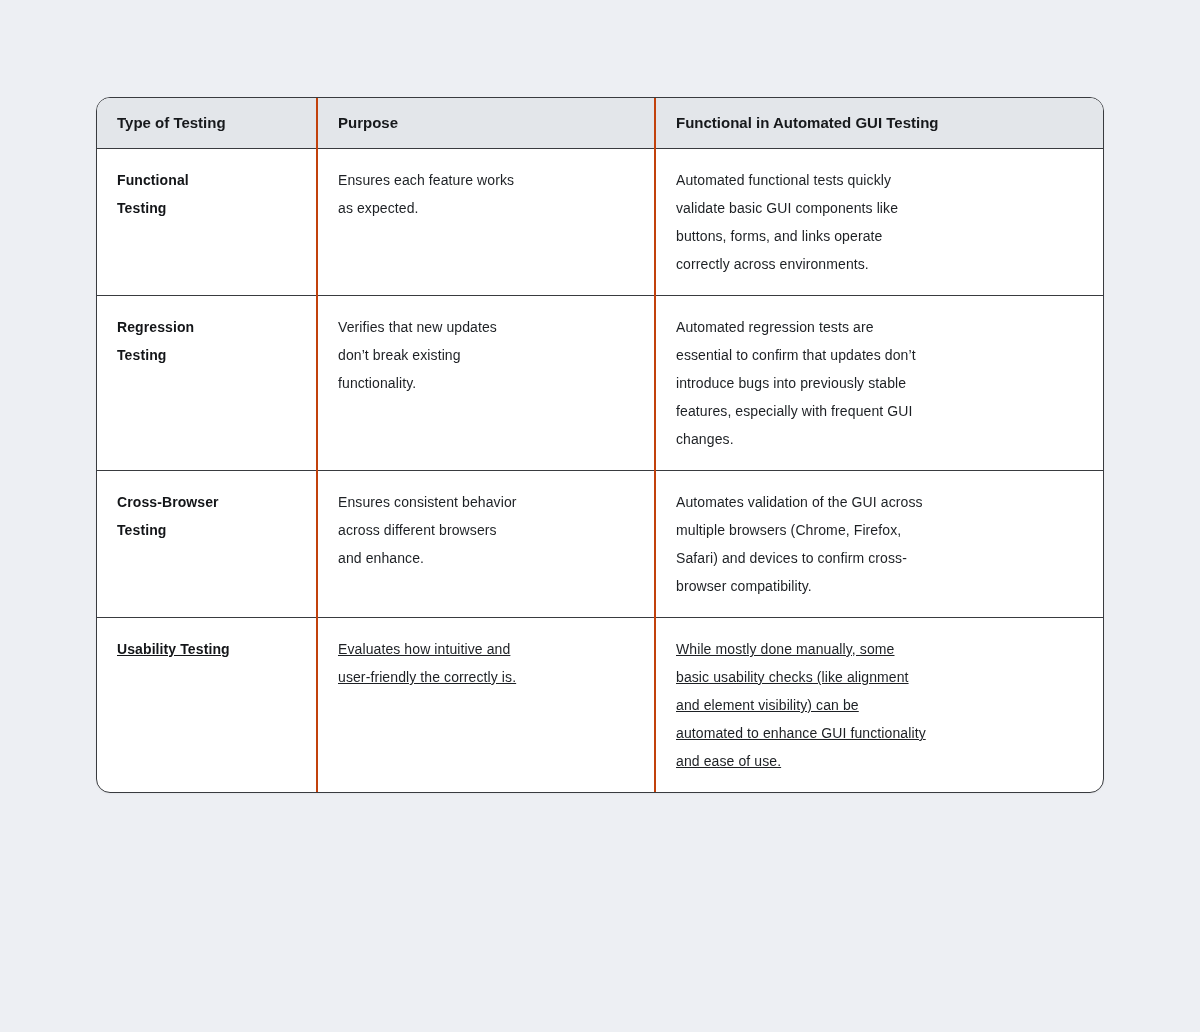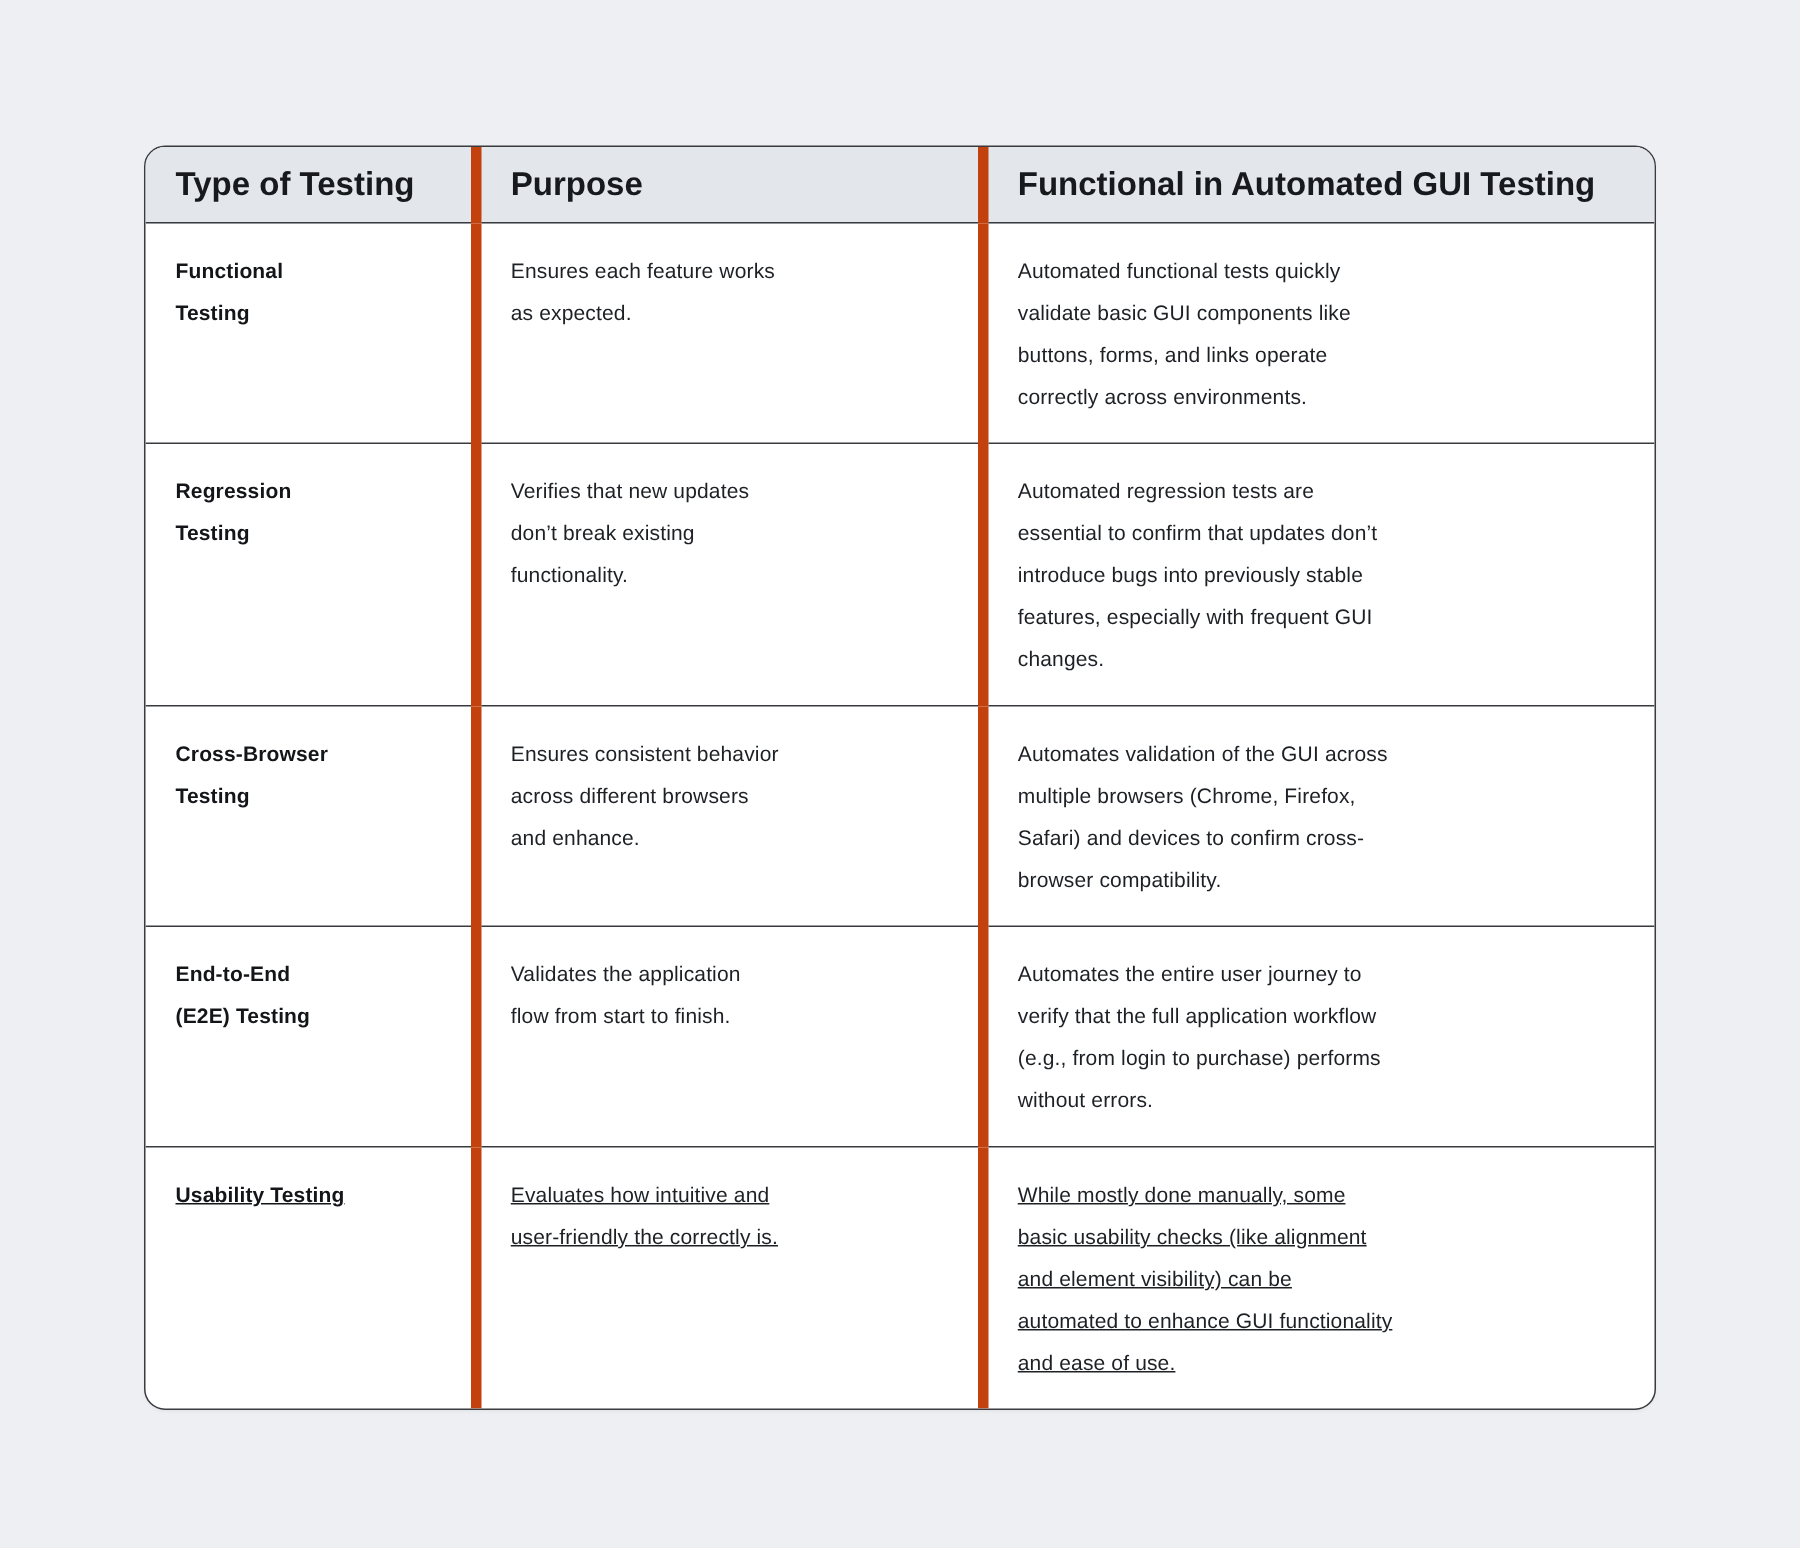--- a/index.html
+++ b/index.html
@@ -25,38 +25,38 @@
     width: 100%;
     border-collapse: collapse;
     table-layout: fixed;
   }
   col.c1 { width: 220px; }
   col.c2 { width: 338px; }
   col.c3 { width: auto; }
   th {
     background: #e3e6ea;
     text-align: left;
-    font-size: 22px;
+    font-size: 15px;
     line-height: 24px;
     font-weight: 700;
     color: #17191c;
     padding: 13px 20px;
     border-bottom: 1px solid #393b3f;
   }
   td {
     vertical-align: top;
     font-size: 14px;
     line-height: 28px;
     color: #1d2024;
     padding: 17px 20px 17px 20px;
     border-bottom: 1px solid #393b3f;
     white-space: pre-line;
     letter-spacing: 0.1px;
   }
-  th + th, td + td { border-left: 7px solid #c2410c; margin-left: 10px; }
+  th + th, td + td { border-left: 2px solid #c2410c; margin-left: 10px; }
   tbody tr:last-child td { border-bottom: none; text-decoration: underline; }
   td.col-type { font-weight: 700; color: #131518; }
 </style>
 </head>
 <body style="background: rgb(237, 239, 243);">
 
 <div class="table-wrap">
   <table>
     <colgroup>
         <col class="c1">
@@ -98,30 +98,20 @@
 Testing</td>
         <td>Ensures consistent behavior
 across different browsers
 and enhance.</td>
         <td>Automates validation of the GUI across
 multiple browsers (Chrome, Firefox,
 Safari) and devices to confirm cross-
 browser compatibility.</td>
       </tr>
       <tr>
-        <td class="col-type">End-to-End
-(E2E) Testing</td>
-        <td>Validates the application
-flow from start to finish.</td>
-        <td>Automates the entire user journey to
-verify that the full application workflow
-(e.g., from login to purchase) performs
-without errors.</td>
-      </tr>
-      <tr>
         <td class="col-type">Usability Testing</td>
         <td>Evaluates how intuitive and
 user-friendly the correctly is.</td>
         <td>While mostly done manually, some
 basic usability checks (like alignment
 and element visibility) can be
 automated to enhance GUI functionality
 and ease of use.</td>
       </tr>
     </tbody>

